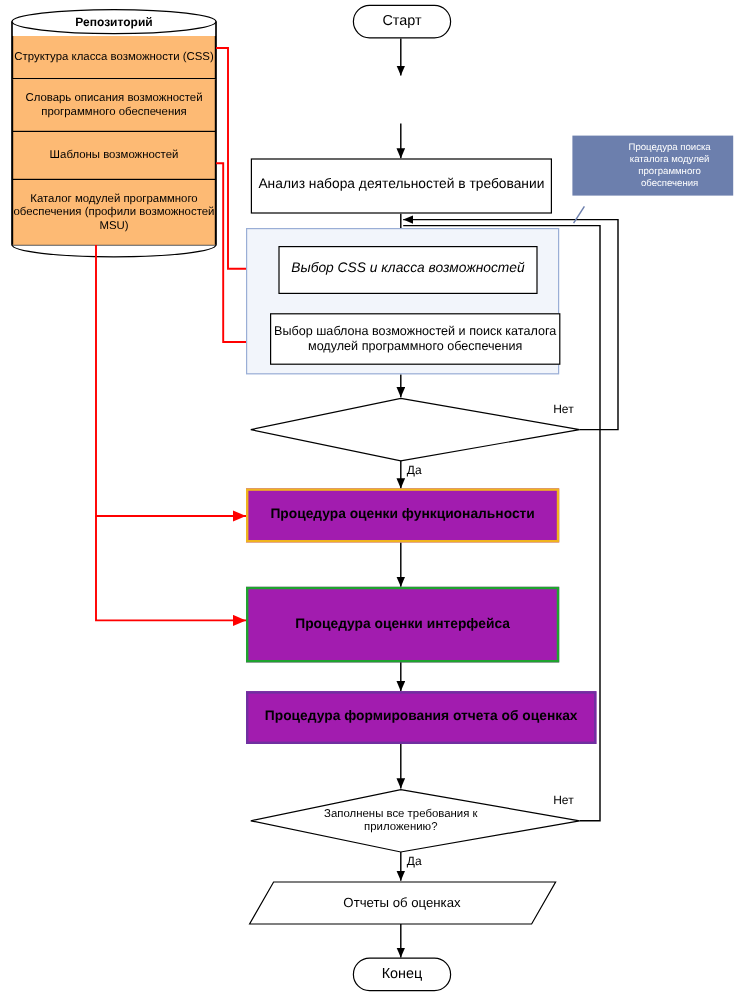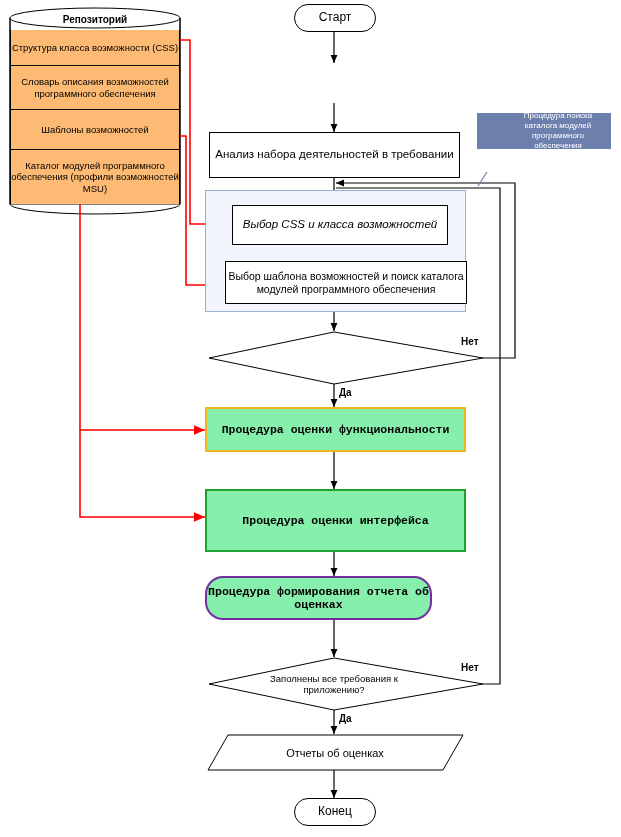--- a/index.html
+++ b/index.html
@@ -39,24 +39,23 @@
     background: #ffffff;
   }
   .terminator {
     border: 1.5px solid #000000;
     border-radius: 16px;
     background: #ffffff;
     font-weight: normal;
     font-size: 12px;
   }
   .proc-box {
-    background: #86efac;
+    background: #a21caf;
     font-weight: bold;
     font-size: 11.5px;
-    font-family: Liberation Mono, monospace;
   }
   .proc-yellow { border: 2px solid #f0b41e; }
   .proc-green  { border: 2px solid #1fa32f; }
   .proc-purple { border: 2px solid #7030a0; }
   .repo-cell {
     position: absolute;
     box-sizing: border-box;
     display: flex;
     align-items: center;
     justify-content: center;
@@ -91,21 +90,20 @@
     color: #ffffff;
     font-size: 8px;
     line-height: 1.25;
     padding: 2px 4px;
   }
   .decision-label {
     position: absolute;
     font-size: 10px;
     color: #000;
     background: transparent;
-    font-weight: bold;
   }
   .dec-text {
     position: absolute;
     box-sizing: border-box;
     display: flex;
     align-items: center;
     justify-content: center;
     text-align: center;
     font-size: 9.5px;
     line-height: 1.2;
@@ -191,30 +189,30 @@
 
 
   <div class="node rect" style="left:209px; top:132px; width:251px; height:46px; font-size:11.5px;">Анализ набора деятельностей в требовании</div>
 
   <div class="subproc-group" style="left:205px; top:190px; width:261px; height:122px;"></div>
 
   <div class="node rect" style="left:232px; top:205px; width:216px; height:40px; font-size:11.5px;font-style:italic;">Выбор CSS и класса возможностей</div>
 
   <div class="node rect" style="left:225px; top:261px; width:242px; height:43px; font-size:10.5px;">Выбор шаблона возможностей и поиск каталога модулей программного обеспечения</div>
 
-  <div class="callout" style="left:477px; top:113px; width:134px; height:36px;padding-left:32px;">Процедура поиска каталога модулей программного обеспечения</div>
+  <div class="callout" style="left:477px; top:113px; width:134px; height:50px;padding-left:32px;">Процедура поиска каталога модулей программного обеспечения</div>
 
   <div class="decision-label" style="left:461px; top:336px;">Нет</div>
   <div class="decision-label" style="left:339px; top:387px;">Да</div>
 
   <div class="node proc-box proc-yellow" style="left:205px; top:407px; width:261px; height:45px;">Процедура оценки функциональности</div>
 
   <div class="node proc-box proc-green" style="left:205px; top:489px; width:261px; height:63px;">Процедура оценки интерфейса</div>
 
-  <div class="node proc-box proc-purple" style="left:205px; top:576px; width:227px; height:44px;border-radius:18px;">Процедура формирования отчета об оценках</div>
+  <div class="node proc-box proc-purple" style="left:205px; top:576px; width:292px; height:44px;">Процедура формирования отчета об оценках</div>
 
   <div class="dec-text" style="left:254px; top:668px; width:160px; height:32px;">Заполнены все требования к приложению?</div>
   <div class="decision-label" style="left:461px; top:662px;">Нет</div>
   <div class="decision-label" style="left:339px; top:713px;">Да</div>
 
   <div class="io-text" style="left:220px; top:735px; width:230px; height:35px;">Отчеты об оценках</div>
 
   <div class="node terminator" style="left:294px; top:798px; width:82px; height:28px;">Конец</div>
 
 </div>

